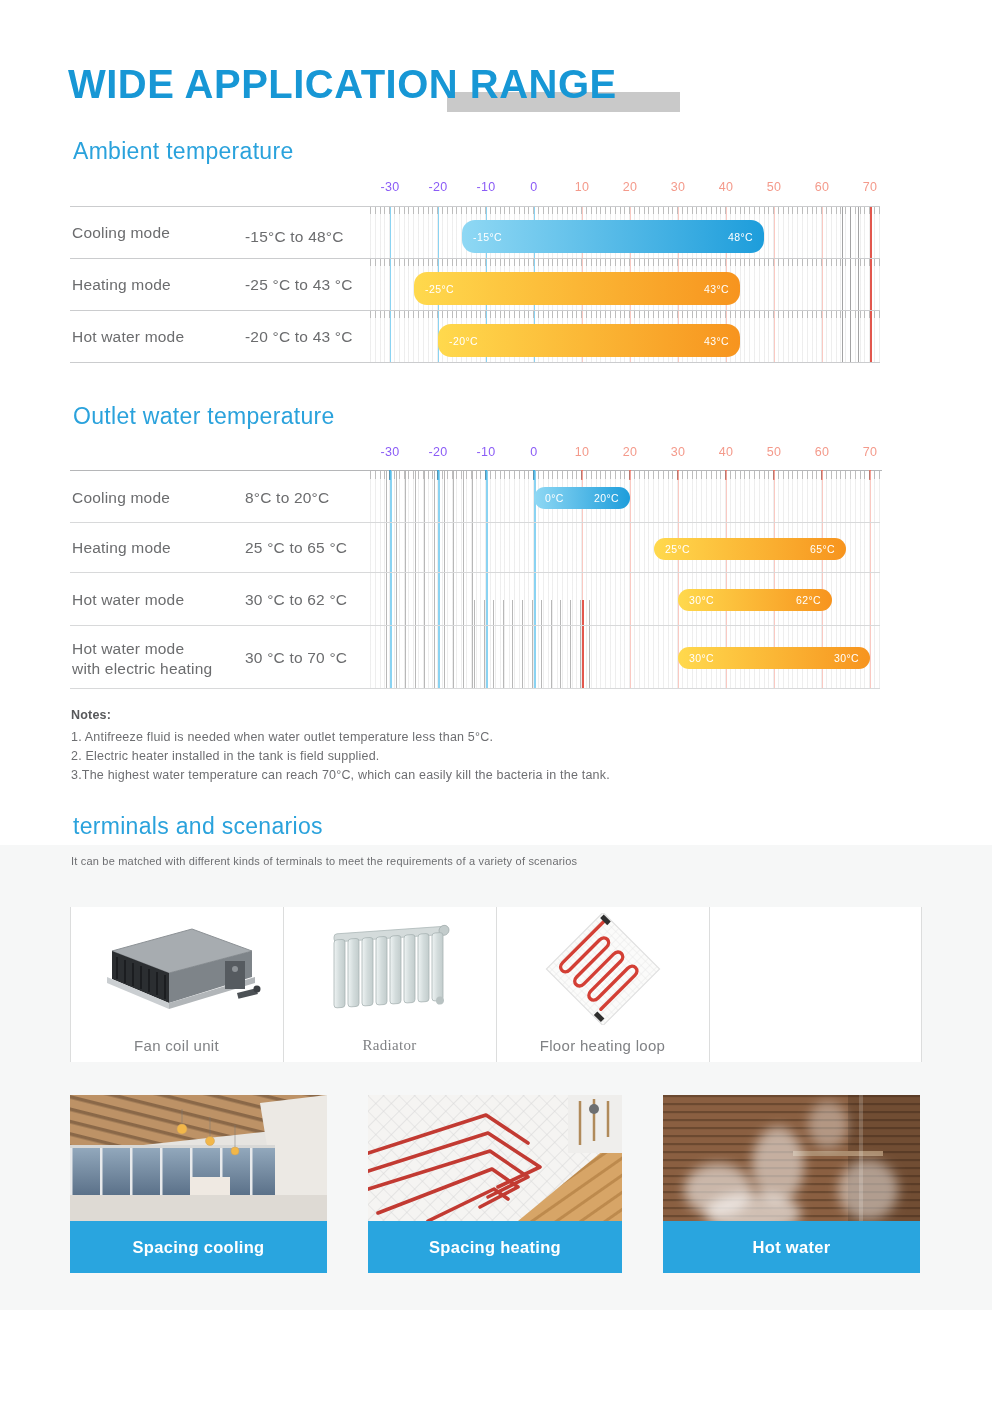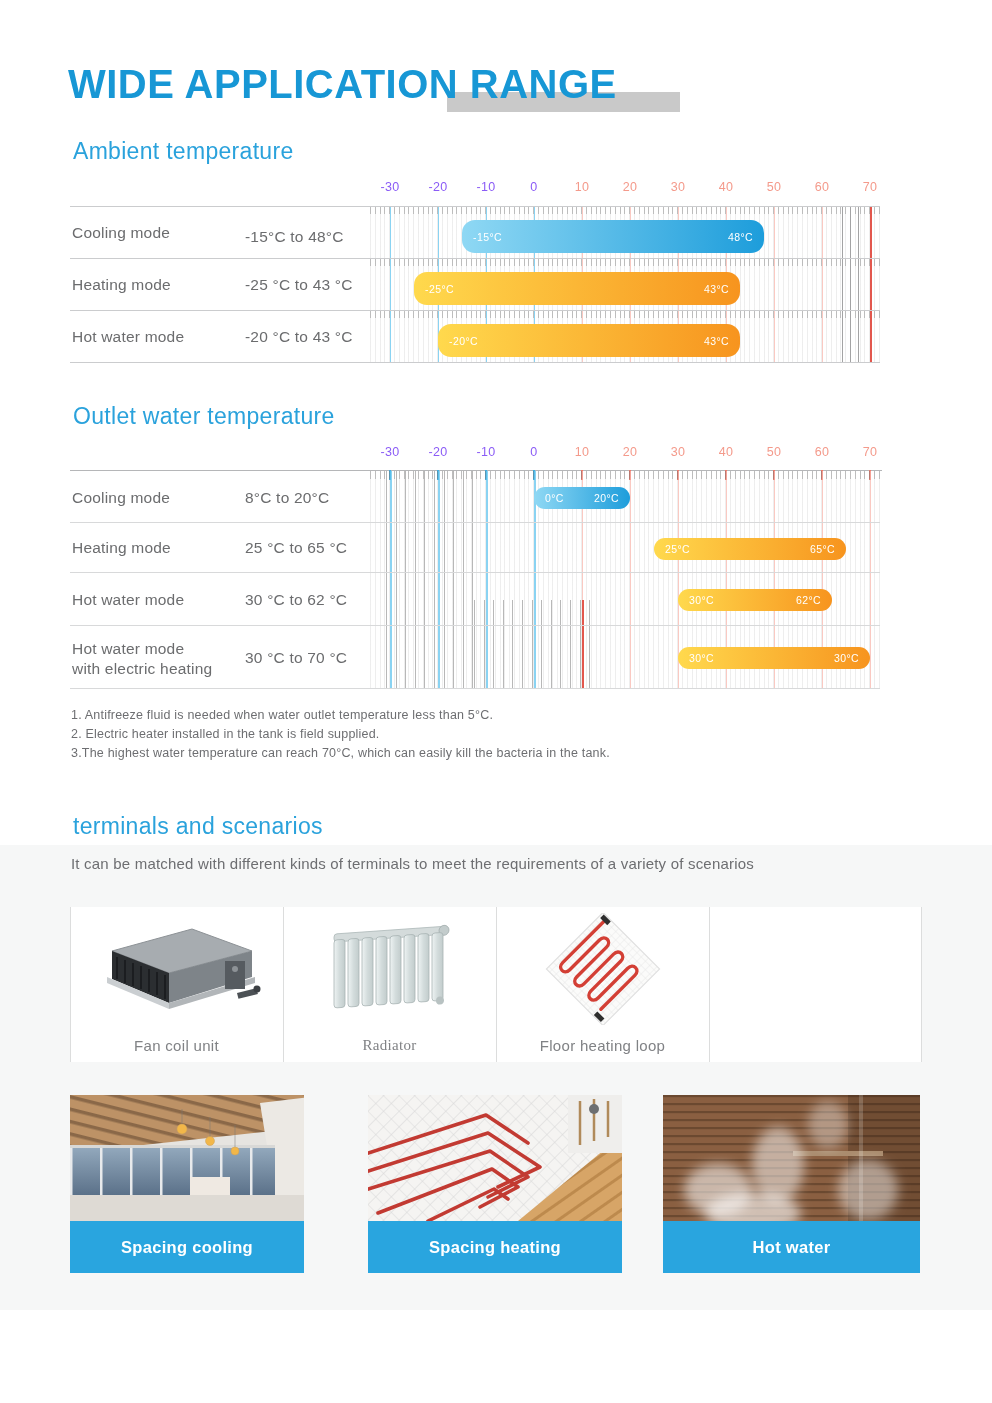--- a/index.html
+++ b/index.html
@@ -31,21 +31,21 @@
   .bar.blue{background:linear-gradient(90deg,#8fd8f4,#1d9ddb);}
   .bar.orange{background:linear-gradient(90deg,#ffd94d,#f7941e);}
   .bar.h22{height:22px;border-radius:11px;}
   .cluster{position:absolute;background:repeating-linear-gradient(90deg,rgba(125,125,125,0.55) 0 1px,transparent 1px 9.6px);}
   .darkseg{position:absolute;height:1px;background:#a0a0a1;}
   
   .notes{position:absolute;left:71px;top:706px;font-size:12.5px;line-height:19px;color:#6d6e71;letter-spacing:.2px;}
   .notes .nh{font-weight:700;color:#58595b;margin-bottom:3px;}
   
   .band{position:absolute;left:0;top:845px;width:992px;height:465px;background:#f6f7f7;}
-  .intro{position:absolute;left:71px;top:855px;font-size:15px;color:#6d6e71;letter-spacing:.2px;text-align:right;}
+  .intro{position:absolute;left:71px;top:855px;font-size:11px;color:#6d6e71;letter-spacing:.2px;text-align:right;}
   .tstrip{position:absolute;left:70px;top:907px;width:852px;height:155px;background:#ffffff;}
   .tcell{position:absolute;top:0;width:213px;height:155px;}
   .tdiv{position:absolute;top:0;width:1px;height:155px;background:#dcdddd;}
   .tcap{position:absolute;left:0;bottom:8px;width:100%;text-align:center;font-size:15px;color:#808285;letter-spacing:.3px;}
   .timg{position:absolute;left:50%;top:6px;transform:translateX(-50%);}
   .pcard{position:absolute;top:1095px;height:178px;}
   .photo{position:absolute;left:0;top:0;width:100%;height:126px;overflow:hidden;}
   .pcap{position:absolute;left:0;top:126px;width:100%;height:52px;background:#29a5df;color:#fff;
         display:flex;align-items:center;justify-content:center;font-size:16.5px;font-weight:700;letter-spacing:.3px;}
   
@@ -204,20 +204,21 @@
       <span>30°C</span>
       <span>62°C</span>
     </div>
     <div class="bar orange h22" style="left:608px;top:202px;width:192px;">
       <span>30°C</span>
       <span>30°C</span>
     </div>
   </div>
 
   <div class="notes">
+    <div class="nh">Notes:</div>
     <div>1. Antifreeze fluid is needed when water outlet temperature less than 5°C.</div>
     <div>2. Electric heater installed in the tank is field supplied.</div>
     <div>3.The highest water temperature can reach 70°C, which can easily kill the bacteria in the tank.</div>
   </div>
 
   <div class="band"></div>
   <div class="section-heading" style="left:73px;top:813px;">terminals and scenarios</div>
   <div class="intro">It can be matched with different kinds of terminals to meet the requirements of a variety of scenarios</div>
 
   <div class="tstrip">
@@ -300,21 +301,21 @@
             <rect x="-38" y="-39" width="10" height="5" fill="#2e2e2e"></rect>
             <rect x="26" y="34" width="10" height="5" fill="#2e2e2e"></rect>
           </g>
         </svg>
       </div>
       <div class="tcap">Floor heating loop</div>
     </div>
 
   </div>
 
-  <div class="pcard" style="left:70px;width:234px;">
+  <div class="pcard" style="left:70px;width:257px;">
     <div class="photo">
       <svg width="257" height="126" viewBox="0 0 257 126" preserveAspectRatio="none">
         <defs>
           <pattern id="slats" width="12" height="12" patternUnits="userSpaceOnUse" patternTransform="rotate(14)">
             <rect width="12" height="12" fill="#bd9266"></rect>
             <rect width="12" height="3.5" fill="#8a6848"></rect>
           </pattern>
           <linearGradient id="win" x1="0" y1="0" x2="0" y2="1">
             <stop offset="0" stop-color="#93a9bd"></stop>
               <stop offset="1" stop-color="#5b7189"></stop>

